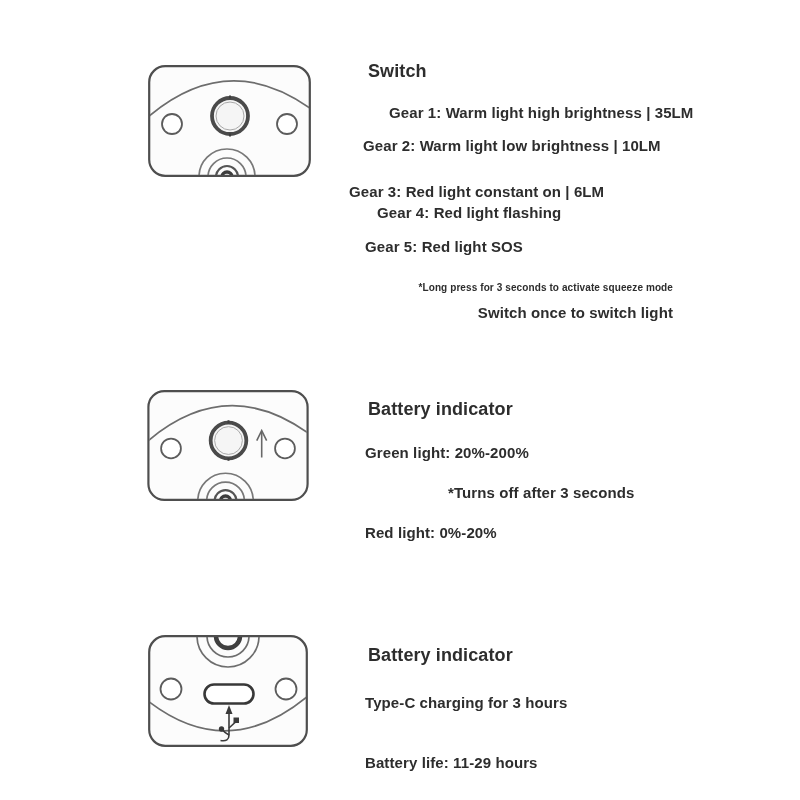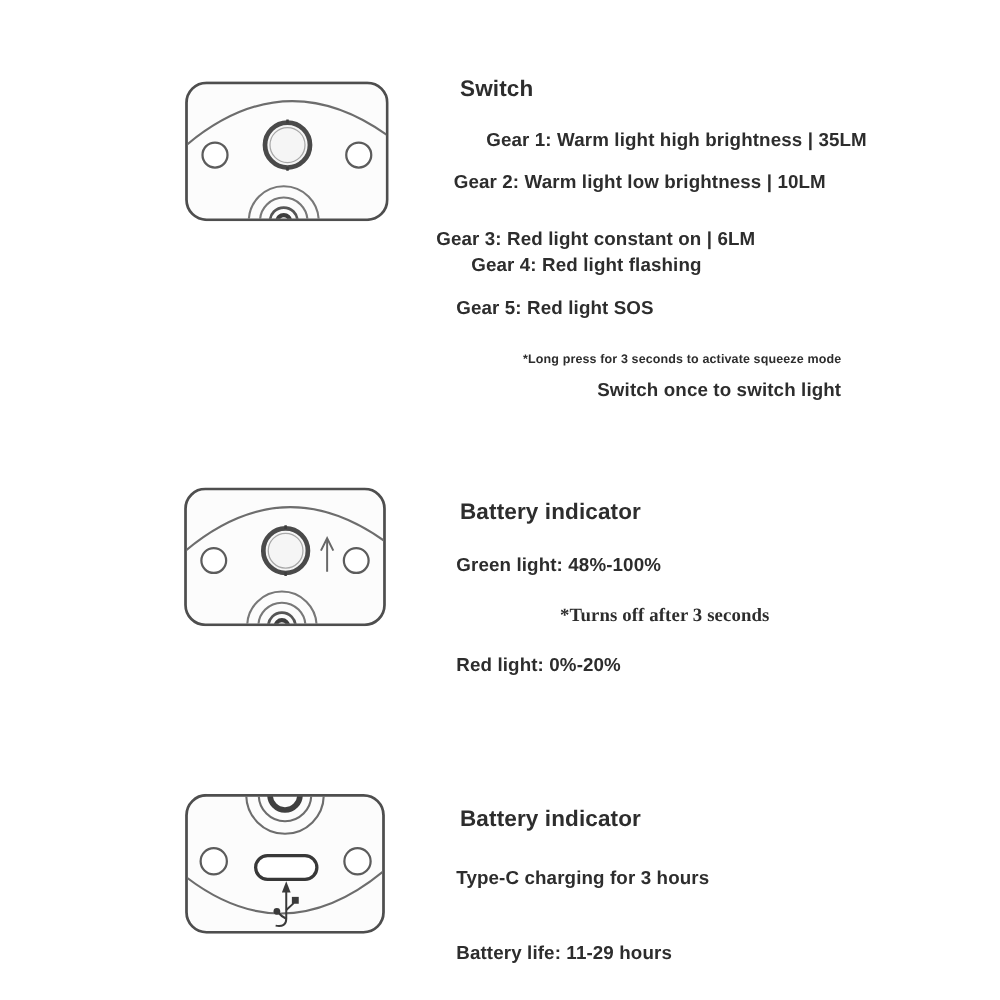--- a/index.html
+++ b/index.html
@@ -83,22 +83,22 @@
           <g>
             <circle cx="79" cy="112" r="28" fill="none" stroke="#787878" stroke-width="1.7"></circle>
             <circle cx="79" cy="112" r="19" fill="none" stroke="#787878" stroke-width="1.7"></circle>
             <circle cx="79" cy="112" r="11" fill="none" stroke="#555555" stroke-width="2.2"></circle>
             <circle cx="79" cy="112" r="5" fill="none" stroke="#3d3d3d" stroke-width="3.4"></circle>
           </g>
         </g>
       </svg>
     </div>
     <div class="t title" style="left:368px;top:398px;">Battery indicator</div>
-    <div class="t" style="left:365px;top:444px;">Green light: 48%-100%</div>
-    <div class="t" style="left:448px;top:484px;font-family:Liberation Serif, serif;">*Turns off after 3 seconds</div>
+    <div class="t" style="left:365px;top:444px;">Green light: 20%-200%</div>
+    <div class="t" style="left:448px;top:484px;">*Turns off after 3 seconds</div>
     <div class="t" style="left:365px;top:524px;">Red light: 0%-20%</div>
   </div>
 
   <div>
     <div class="illus" style="left:148px;top:635px;">
       <svg width="160" height="112" viewBox="0 0 160 112">
         <defs>
             <clipPath id="clipC">
               <rect x="2" y="2" width="156" height="108" rx="15"></rect>
             </clipPath>

